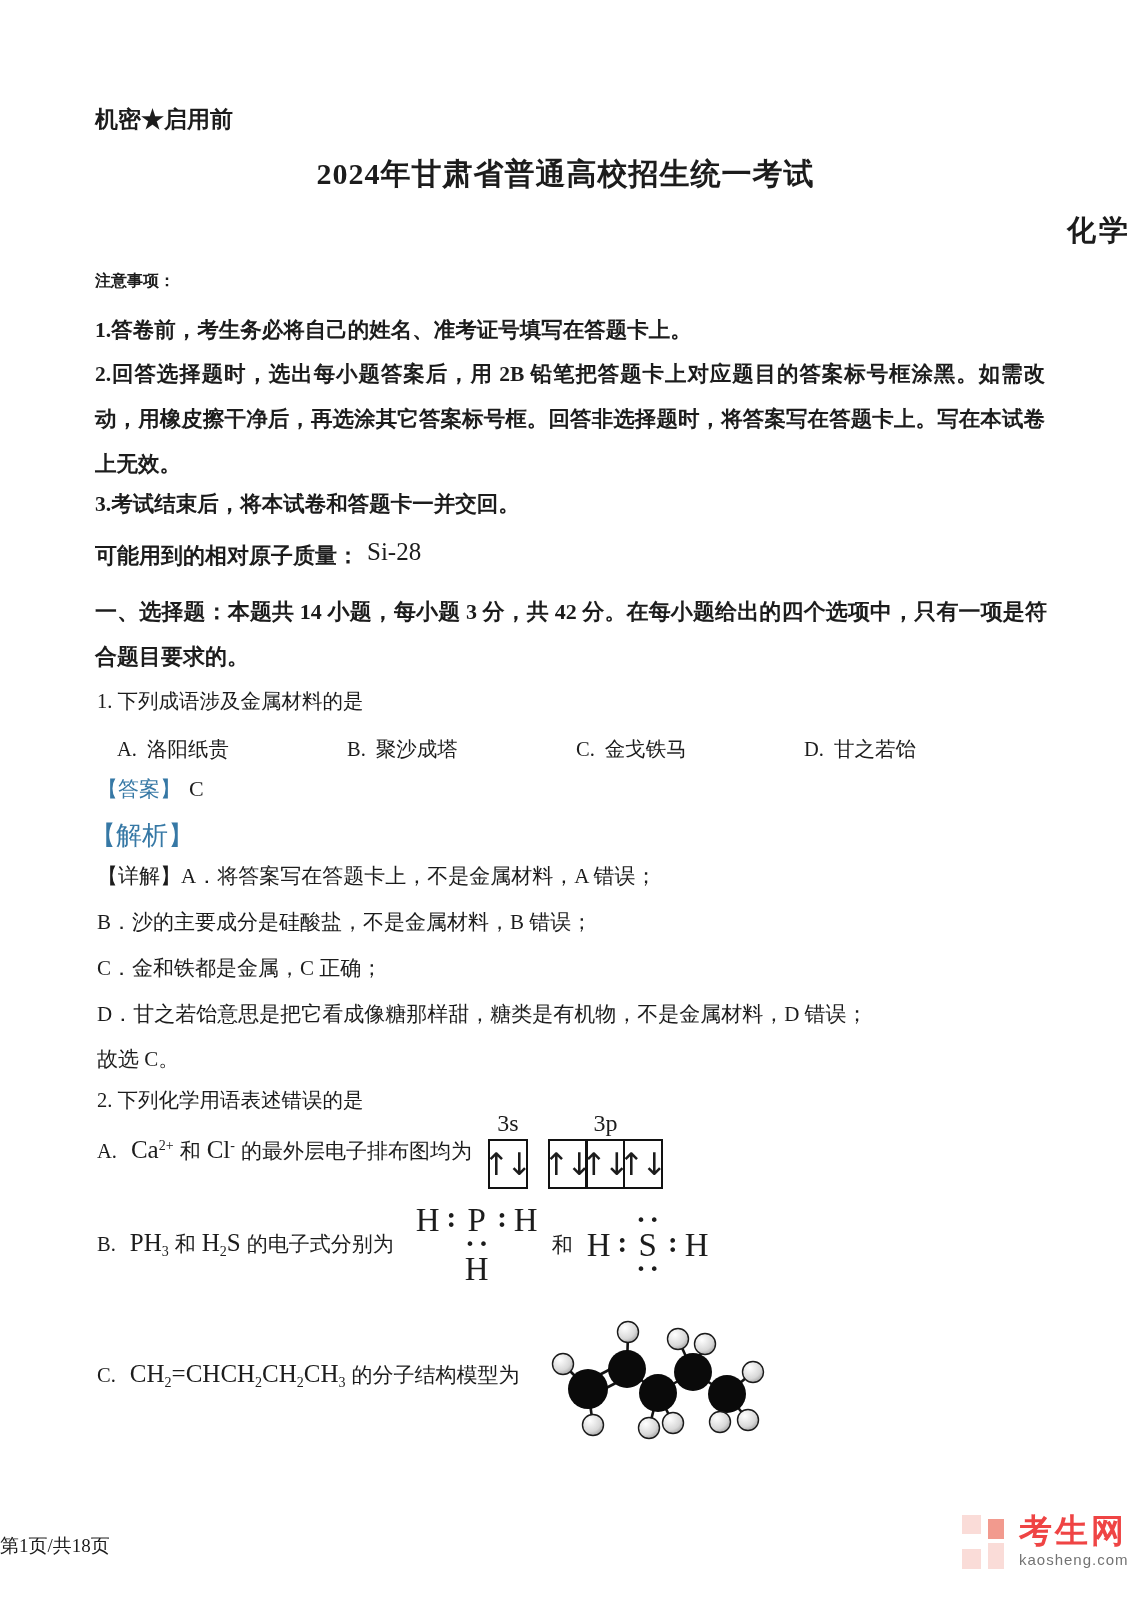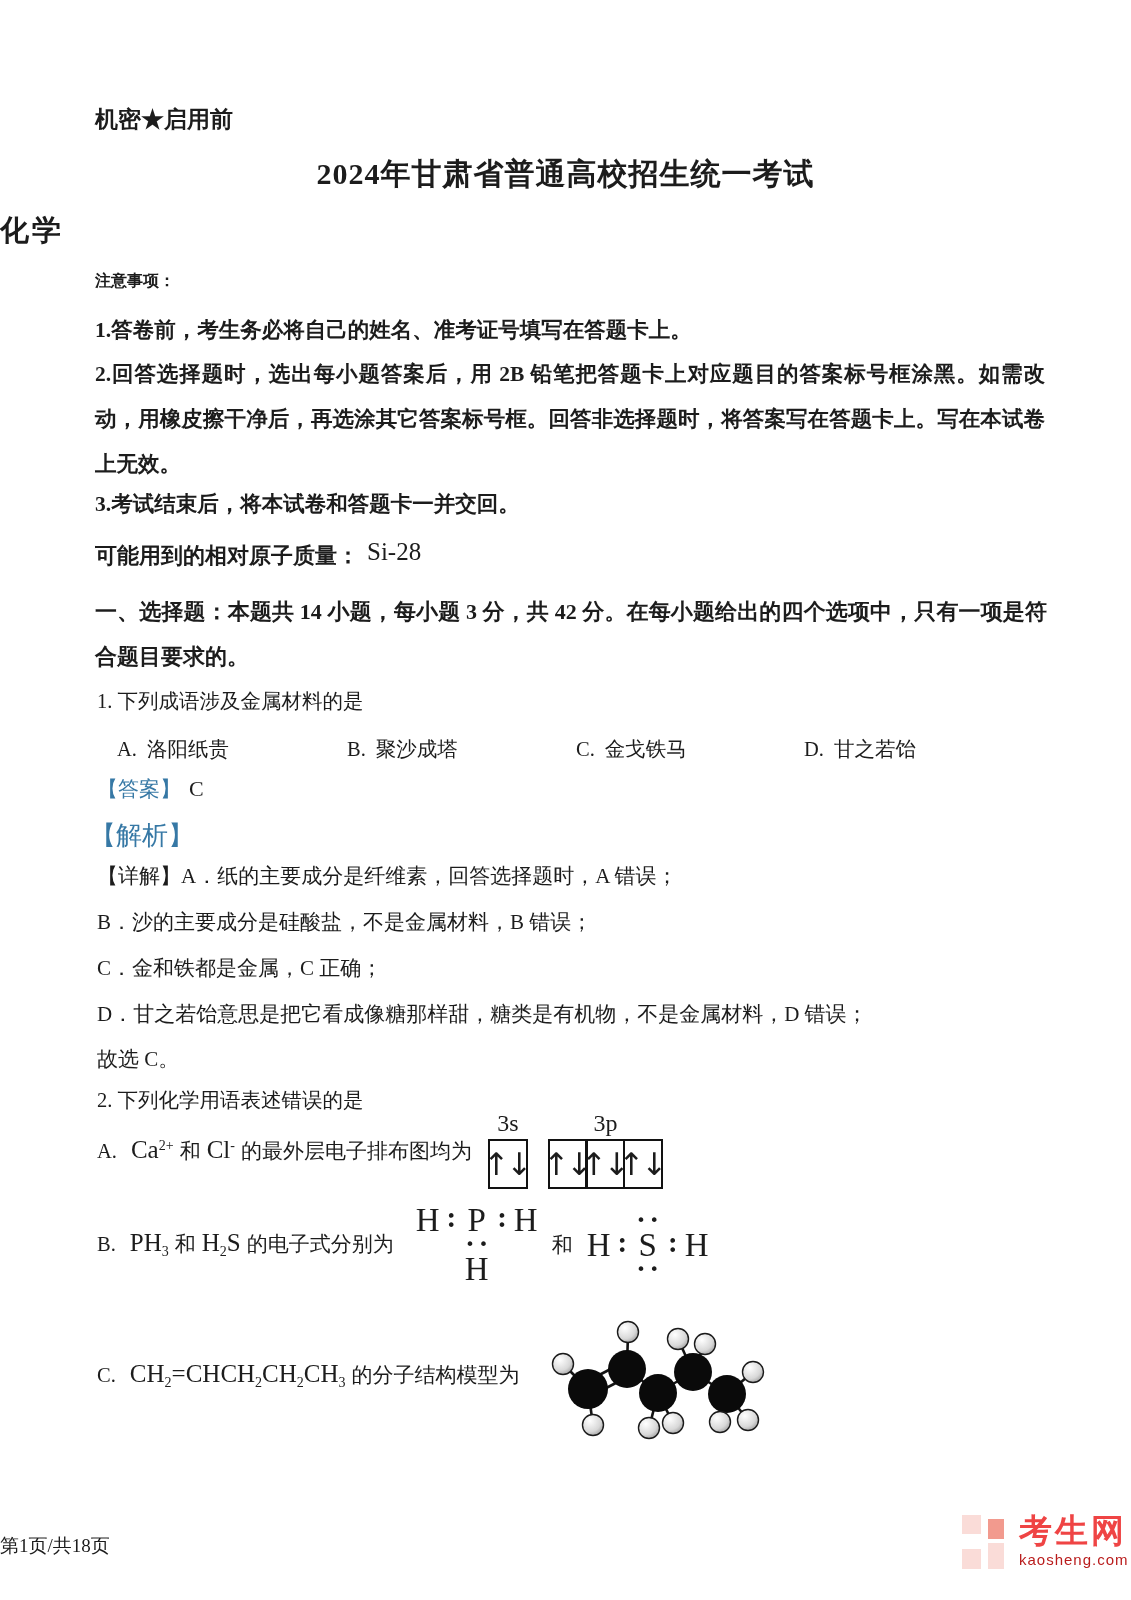--- a/index.html
+++ b/index.html
@@ -2,21 +2,21 @@
 <html><head>
 <meta charset="utf-8">
 <style>
   html,body{margin:0;padding:0;background:#ffffff;}
   .page{position:relative;width:1131px;height:1600px;background:#ffffff;color:#1c1c1c;
         font-family:"Liberation Serif","DejaVu Serif",serif;overflow:hidden;}
   .abs{position:absolute;margin:0;}
 
   .confidential{left:95px;top:104px;font-size:23px;font-weight:700;}
   .title{left:0;top:154px;width:100%;text-align:center;font-size:30px;font-weight:700;letter-spacing:1px;}
-  .subject{left:0;top:211px;width:100%;text-align:left;font-size:29px;font-weight:700;letter-spacing:3px;}
+  .subject{left:0;top:211px;width:100%;text-align:right;font-size:29px;font-weight:700;letter-spacing:3px;}
 
   .notes-heading{left:95px;top:271px;font-size:16px;font-weight:700;}
   .note{font-weight:700;font-size:21.5px;}
   .n1{left:95px;top:315px;}
   .n2{left:95px;top:352px;width:950px;line-height:45px;text-align:justify;}
   .n3{left:95px;top:489px;}
 
   .mass{left:95px;top:541px;font-size:22px;font-weight:700;}
   .mass .val{font-weight:400;font-size:25px;margin-left:8px;position:relative;top:-3px;}
 
@@ -80,21 +80,21 @@
 
   .logo{left:962px;top:1513px;display:flex;align-items:flex-start;}
   .logo-icon{position:relative;width:48px;height:58px;}
   .li{position:absolute;}
   .li1{left:0;top:2px;width:19px;height:19px;background:#fadcd8;}
   .li2{left:0;top:36px;width:19px;height:20px;background:#fadcd8;}
   .li3{left:26px;top:6px;width:16px;height:20px;background:#f29a8e;}
   .li4{left:26px;top:30px;width:16px;height:26px;background:#fadcd8;}
   .logo-text{margin-left:9px;display:flex;flex-direction:column;font-family:"Liberation Sans",sans-serif;}
   .logo-cn{font-size:33px;color:#ef4444;font-weight:700;letter-spacing:3px;line-height:35px;}
-  .logo-domain{font-size:15px;color:#b91c1c;letter-spacing:1px;margin-top:3px;}
+  .logo-domain{font-size:15px;color:#737373;letter-spacing:1px;margin-top:3px;}
 </style>
 </head>
 <body>
 
 <div class="page">
 
   <div class="abs confidential">机密★启用前</div>
   <div class="abs title">2024年甘肃省普通高校招生统一考试</div>
   <div class="abs subject">化学</div>
 
@@ -119,21 +119,21 @@
   </div>
 
   <p class="abs ansline">
     <span class="tagblue">【答案】</span><span class="ansval">C</span>
   </p>
   <p class="abs analine">
     <span class="tagblue">【解析】</span>
   </p>
 
   <p class="abs det d0">
-    <span>【详解】</span><span>A．纸的主要成分是纤维素，回答选择题时，A 错误；</span>
+    <span>【详解】</span><span>A．将答案写在答题卡上，不是金属材料，A 错误；</span>
   </p>
   <p class="abs det d1">B．沙的主要成分是硅酸盐，不是金属材料，B 错误；</p>
   <p class="abs det d2">C．金和铁都是金属，C 正确；</p>
   <p class="abs det d3">D．甘之若饴意思是把它看成像糖那样甜，糖类是有机物，不是金属材料，D 错误；</p>
   <p class="abs det d4">故选 C。</p>
 
   <p class="abs q2stem">2. 下列化学用语表述错误的是</p>
 
   <div class="q2row q2a">
     <span class="optline">

